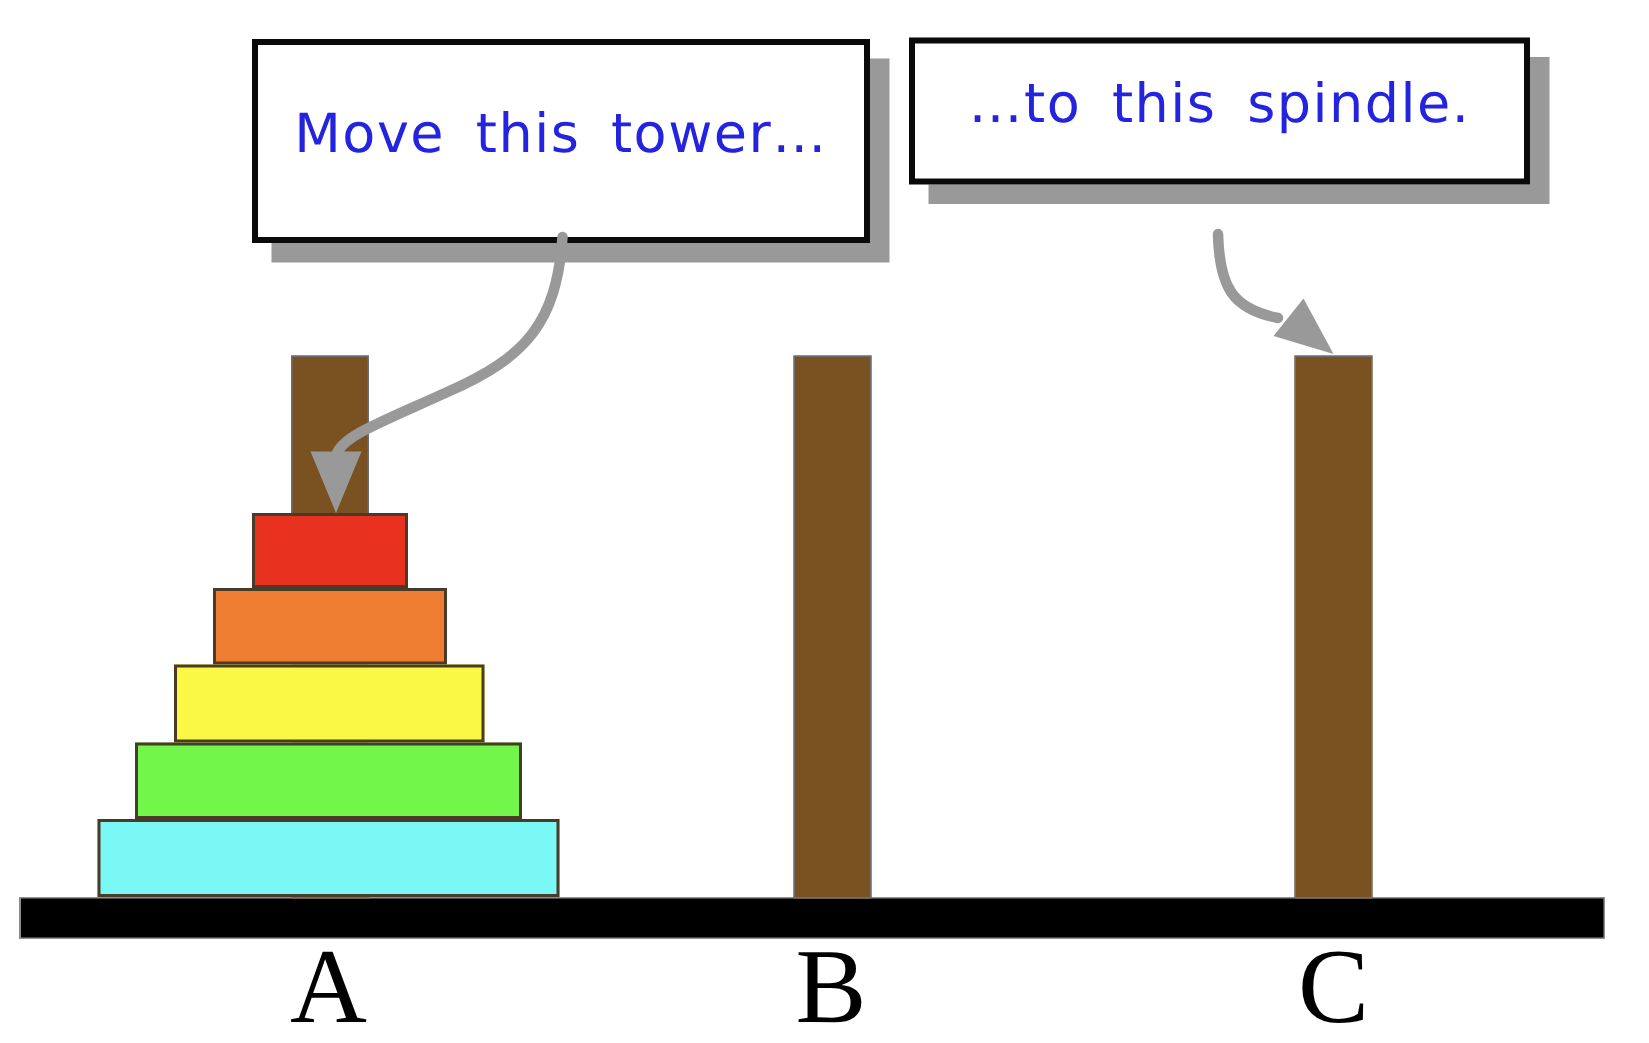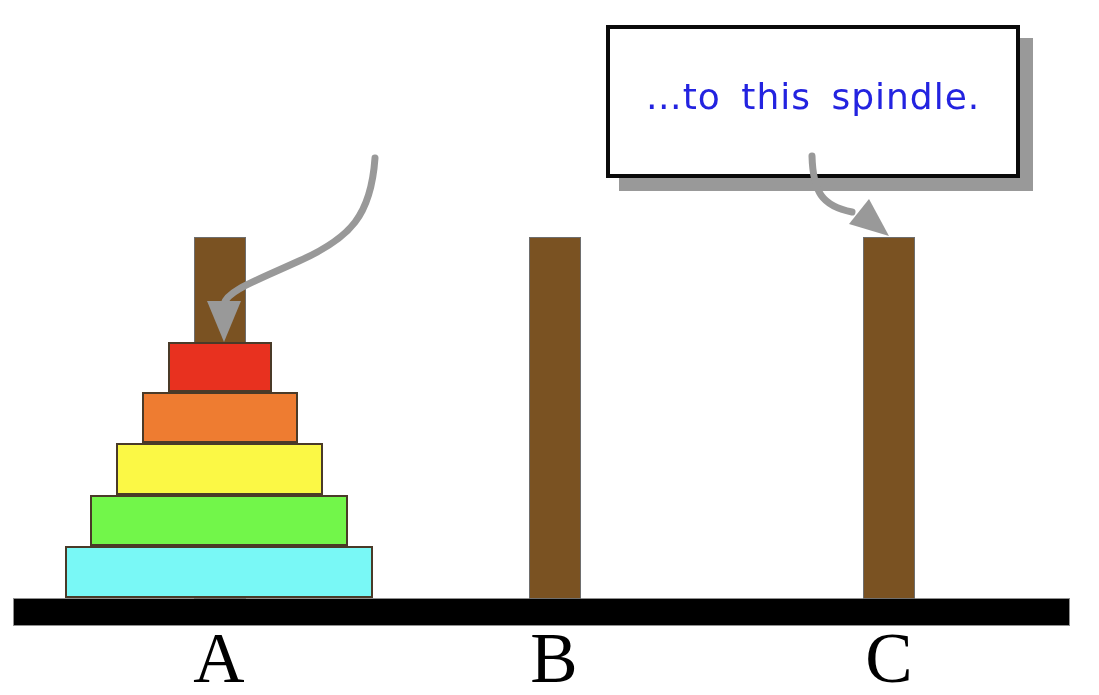--- a/index.html
+++ b/index.html
@@ -50,21 +50,21 @@
     background: #ffffff;
     border: 4px solid #0a0a0a;
     box-shadow: 13px 13px 0 #999999;
     box-sizing: border-box;
     display: flex;
     align-items: center;
     justify-content: center;
     padding-bottom: 10px;
   }
   .callout-1 { left: 168px; top: 26px; width: 412px; height: 136px; }
-  .callout-2 { left: 606px; top: 25px; width: 414px; height: 153px; }
+  .callout-2 { left: 606px; top: 25px; width: 414px; height: 98px; }
   .callout-text {
     font-family: "DejaVu Sans", sans-serif;
     font-size: 36px;
     letter-spacing: 1px;
     word-spacing: 8px;
     white-space: nowrap;
   }
   
   .spindle-label {
     position: absolute;
@@ -99,20 +99,23 @@
   <div class="disk disk-1" style="background-color: rgb(232, 49, 31);"></div>
   <div class="disk disk-2" style="background-color: rgb(238, 124, 49);"></div>
   <div class="disk disk-3" style="background-color: rgb(251, 248, 69);"></div>
   <div class="disk disk-4" style="background-color: rgb(114, 246, 74);"></div>
   <div class="disk disk-5" style="background-color: rgb(121, 248, 246);"></div>
 
   <div class="spindle-label label-a">A</div>
   <div class="spindle-label label-b">B</div>
   <div class="spindle-label label-c">C</div>
 
+  <div class="callout callout-1">
+    <span class="callout-text" style="color: rgb(35, 35, 224);">Move this tower…</span>
+  </div>
   <div class="callout callout-2">
     <span class="callout-text" style="color: rgb(35, 35, 224);">…to this spindle.</span>
   </div>
 
   <svg class="arrows" width="1099" height="695" viewBox="0 0 1099 695">
     <g>
       <path d="M 375 158 C 371 215 351 238 299 261 C 253 282 227 291 224 304" fill="none" stroke-width="7" stroke-linecap="round" stroke="#999999"></path>
       <polygon points="207,301 241,301 224,342" fill="#999999"></polygon>
     </g>
     <g>

